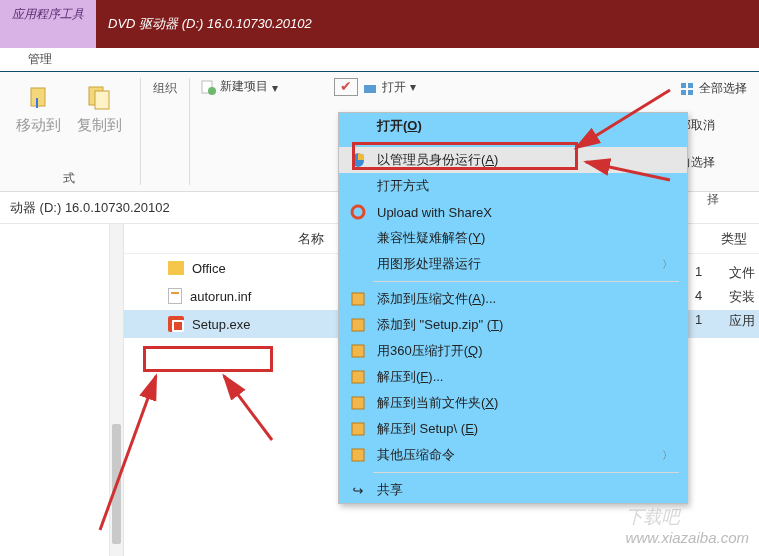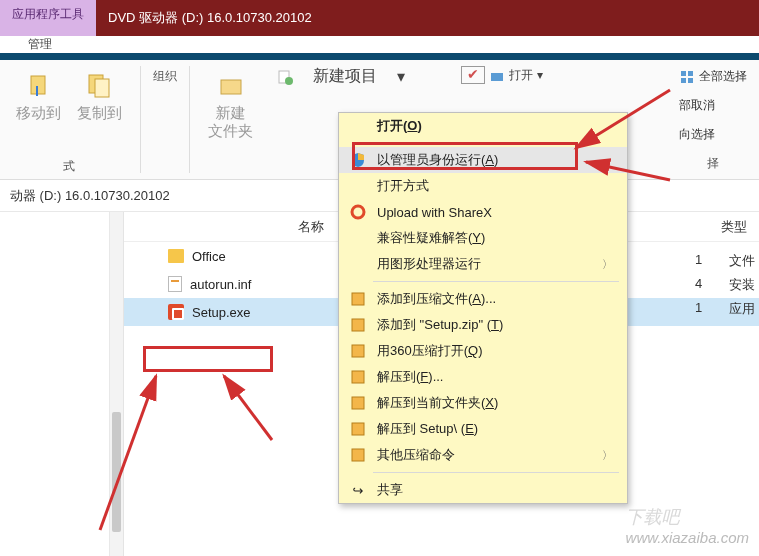--- a/index.html
+++ b/index.html
@@ -1,36 +1,36 @@
 <!DOCTYPE html>
 <html><head>
 <meta charset="utf-8">
 <style>
 * { margin: 0; padding: 0; box-sizing: border-box; font-family: "Microsoft YaHei", "Segoe UI", sans-serif; }
 body { width: 759px; height: 556px; background: #fff; font-size: 12px; overflow: hidden; position: relative; }
 
 
-.titlebar { height: 36px; display: flex; align-items: stretch; }
+.titlebar { height: 48px; display: flex; align-items: stretch; font-style: italic; }
 .titlebar .tab-tool { background: #d9b3e6; color: #5a2a72; padding: 6px 12px 0; font-size: 12px; }
 .titlebar .title { background: #7f1d1d; color: #fff; flex: 1; display: flex; align-items: center; padding: 0 12px; font-size: 13px; }
-.sub-title { height: 24px; background: #fff; border-bottom: 7px solid #0c4a6e; display: flex; align-items: center; padding: 0 28px; font-size: 12px; color: #444; }
+.sub-title { height: 24px; background: #fff; border-bottom: 1px solid #0c4a6e; display: flex; align-items: center; padding: 0 28px; font-size: 12px; color: #444; }
 
 
 .ribbon { height: 120px; border-bottom: 1px solid #ddd; background: #fafafa; display: flex; align-items: stretch; position: relative; }
 .ribbon-group { display: flex; flex-direction: column; align-items: center; justify-content: space-between; padding: 6px 10px 2px; }
 .ribbon-group .btns { display: flex; gap: 4px; align-items: flex-start; flex: 1; }
 .ribbon-group .group-label { font-size: 12px; color: #555; padding: 2px 0; }
 .ribbon-sep { width: 1px; background: #ddd; margin: 6px 2px; }
 .rbtn { display: flex; flex-direction: column; align-items: center; gap: 2px; padding: 4px 6px; min-width: 46px; cursor: default; }
 .rbtn .icon { width: 32px; height: 32px; display: flex; align-items: center; justify-content: center; }
 .rbtn .lbl { font-size: 15px; color: #444; text-align: center; line-height: 1.2; }
 .rbtn.dim .lbl { color: #999; }
-.ribbon-right { margin-left: auto; display: flex; flex-direction: column; gap: 8px; padding: 6px 8px; font-size: 12px; color: #333; }
+.ribbon-right { margin-left: auto; display: flex; flex-direction: column; gap: 16px; padding: 6px 8px; font-size: 12px; color: #333; }
 .ribbon-right .rrow { display: flex; align-items: center; gap: 4px; padding: 2px 4px; }
-.new-item-row { display:flex; align-items:center; gap:20px; padding:6px 8px 0; font-size:16px; color:#444; }
+.new-item-row { display:flex; align-items:flex-end; gap:4px; padding:6px 8px 0; font-size:12px; color:#444; }
 .open-row { display:flex; align-items:center; gap:4px; padding:6px 8px 0; font-size:12px; color:#444; }
 .chk { display:inline-block; width:24px; height:18px; border:1px solid #999; position:relative; }
 .chk::after { content:"✔"; color:#d05050; position:absolute; left:5px; top:-1px; font-size:14px; }
 
 
 .pathbar { height: 32px; border-bottom: 1px solid #e8e8e8; display: flex; align-items: center; padding: 0 10px; font-size: 13px; color: #333; }
 
 
 .file-area { display: flex; height: calc(100% - 206px); }
 .vscroll { width: 14px; background: #f3f3f3; border-right: 1px solid #e4e4e4; position: relative; }
@@ -38,21 +38,21 @@
 .file-list { flex: 1; position: relative; }
 .list-header { display: flex; height: 30px; border-bottom: 1px solid #eee; align-items: center; font-size: 13px; color: #333; }
 .list-header .col-name { width: 200px; padding-left: 40px; text-align: right; }
 .col-right { position: absolute; right: 12px; top: 6px; font-size: 13px; color: #333; }
 .row { display: flex; align-items: center; height: 28px; padding-left: 44px; gap: 8px; font-size: 13px; color: #222; }
 .row.selected { background: #cde6f7; }
 .right-vals { position: absolute; right: 4px; top: 40px; display: flex; flex-direction: column; gap: 6px; font-size: 13px; color: #333; width: 60px; }
 .right-vals .rv { display: flex; justify-content: space-between; }
 
 
-.ctx { position: absolute; left: 338px; top: 112px; width: 290px; background: #fef9c3; border: 1px solid #bfbfbf; box-shadow: 2px 3px 6px rgba(0,0,0,.25); font-size: 13px; color: #222; z-index: 10; }
+.ctx { position: absolute; left: 338px; top: 112px; width: 350px; background: #7dd3fc; border: 1px solid #bfbfbf; box-shadow: 2px 3px 6px rgba(0,0,0,.25); font-size: 13px; color: #222; z-index: 10; }
 .ctx .item { display: flex; align-items: center; height: 26px; padding: 0 14px 0 38px; position: relative; }
 .ctx .item.hl { background: #e6e6e6; margin-top: 8px; }
 .ctx .item .iicon { position: absolute; left: 10px; width: 18px; height: 18px; display: flex; align-items: center; justify-content: center; }
 .ctx .sub-arrow { margin-left: auto; color: #666; font-size: 11px; }
 .ctx .sep { height: 1px; background: #d8d8d8; margin: 4px 8px 4px 34px; }
 .ctx .bold { font-weight: 600; }
 .ctx .u { text-decoration: underline; }
 
 
 .box-red1 { position: absolute; left: 352px; top: 142px; width: 226px; height: 28px; border: 3px solid #d03030; z-index: 20; pointer-events:none;}
@@ -99,34 +99,20 @@
         <span class="lbl">复制到</span>
       </div>
     </div>
     <div class="group-label">式</div>
   </div>
   <div class="ribbon-sep"></div>
   <div class="ribbon-group">
     <div class="group-label">组织</div>
   </div>
   <div class="ribbon-sep"></div>
-  <div class="ribbon-group">
-    <div class="btns">
-      <div class="rbtn dim">
-        <span class="icon">
-          <svg width="28" height="28">
-              <rect x="4" y="8" width="20" height="14" fill="#f6d88a" stroke="#c8a448"></rect>
-            </svg>
-        </span>
-        <span class="lbl" style="white-space:pre-line">新建
-文件夹</span>
-      </div>
-    </div>
-    <div class="group-label">&nbsp;</div>
-  </div>
 
   <div style="display:flex; flex-direction:column; gap:2px;">
     <div class="new-item-row">
       <svg width="16" height="16">
           <rect x="2" y="2" width="10" height="12" fill="#fff" stroke="#bbb"></rect>
           <circle cx="12" cy="12" r="4" fill="#6db96d"></circle>
         </svg>
       <span>新建项目</span> ▾
     </div>
   </div>

